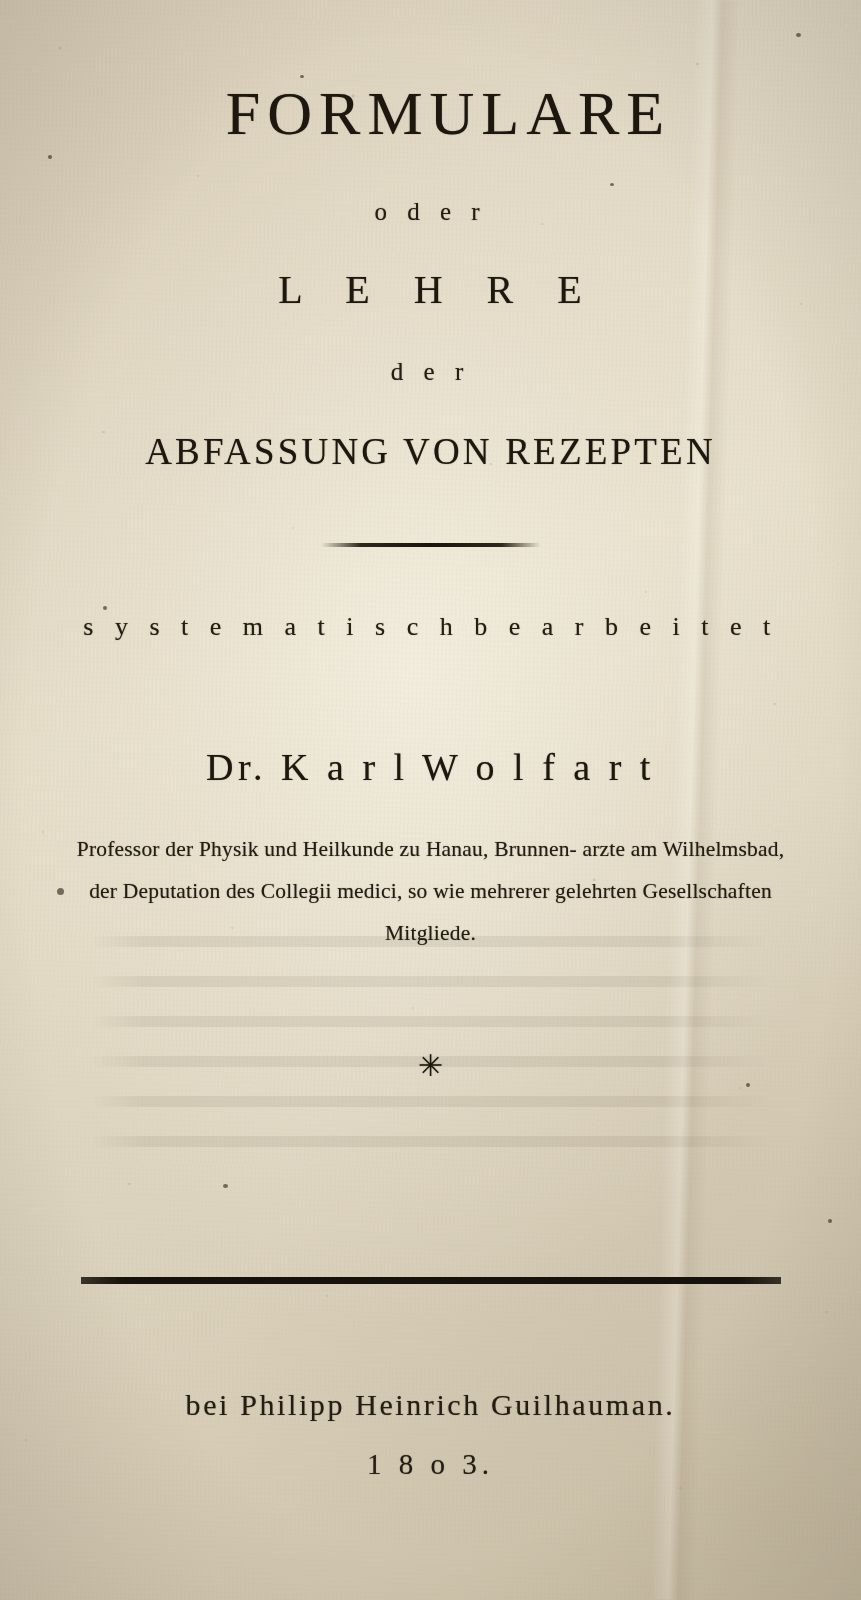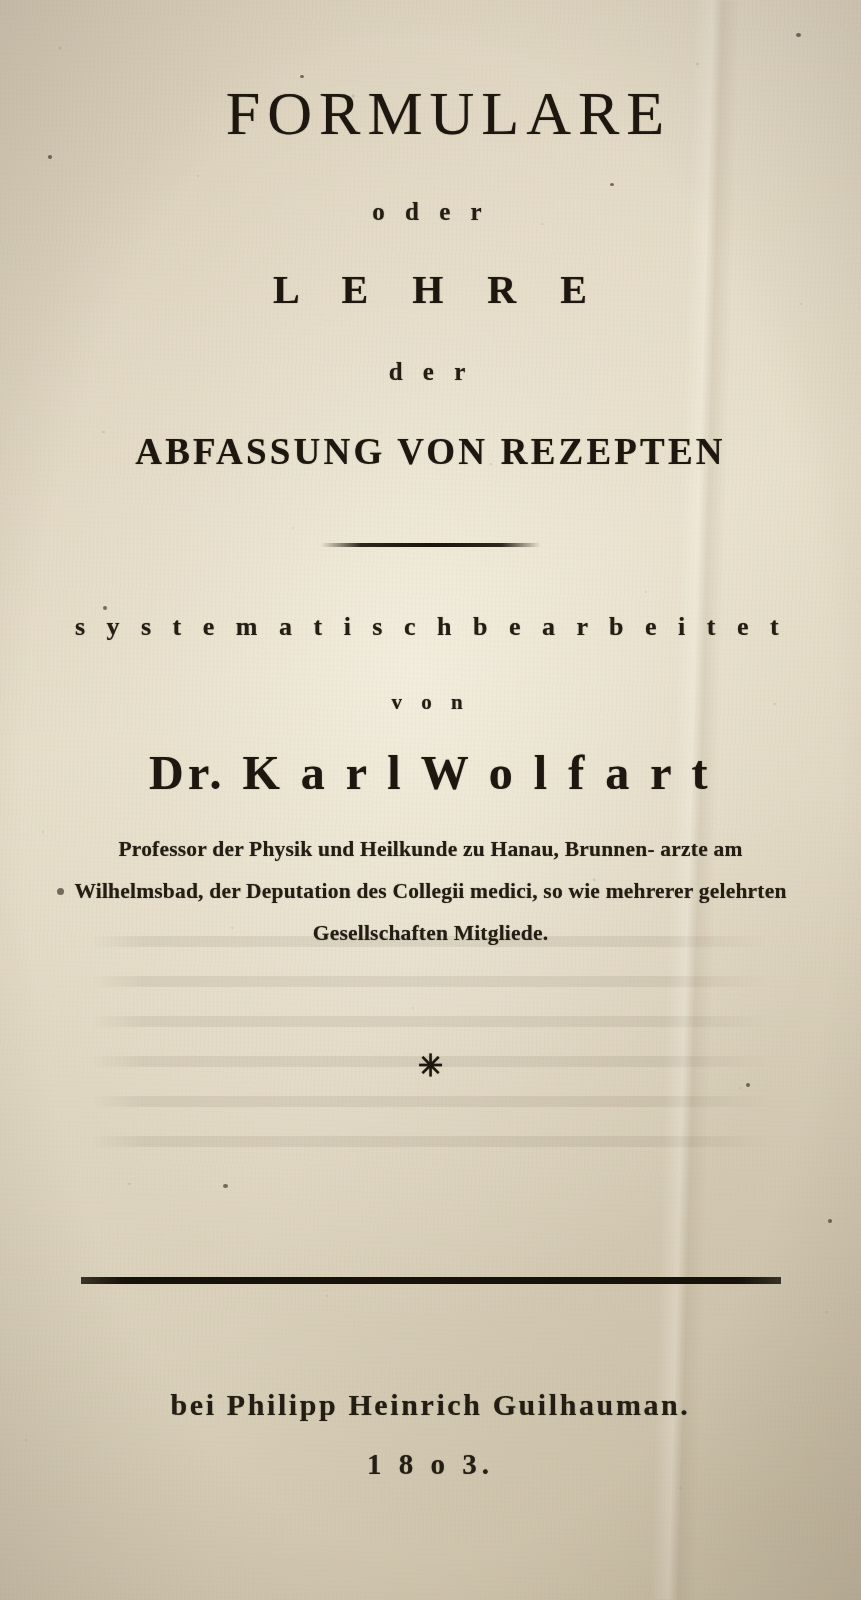--- a/index.html
+++ b/index.html
@@ -121,21 +121,20 @@
     color: #241d14;
     text-align: center;
   }
 
   .line {
     position: absolute;
     left: 0;
     right: 0;
     white-space: nowrap;
     text-shadow: 0 0 1.1px rgba(40,32,20,0.55);
-    font-weight: bold;
   }
 
   .title-main {
     top: 78px;
     font-size: 62px;
     letter-spacing: 7px;
     font-weight: 400;
     color: #1d1710;
     margin-left: 36px;
   }
@@ -185,21 +184,21 @@
   }
 
   .von {
     top: 690px;
     font-size: 21px;
     letter-spacing: 7px;
   }
 
   .author {
     top: 745px;
-    font-size: 48px;
+    font-size: 38px;
     letter-spacing: 4.5px;
     color: #1d1710;
   }
 
   .credentials {
     top: 828px;
     font-size: 21.5px;
     line-height: 42px;
     letter-spacing: 0.2px;
     white-space: normal;
@@ -262,21 +261,20 @@
   <div class="content">
     <div class="line title-main">FORMULARE</div>
     <div class="line oder">o d e r</div>
     <div class="line lehre">L E H R E</div>
     <div class="line abfassung">ABFASSUNG VON REZEPTEN</div>
     <div class="line der">d e r</div>
 
     <div class="rule-short"></div>
 
     <div class="line systematisch">s y s t e m a t i s c h   b e a r b e i t e t</div>
-    <div class="line von">v o n</div>
     <div class="line author">Dr.  K a r l  W o l f a r t</div>
     <div class="line credentials">Professor der Physik und Heilkunde zu Hanau, Brunnen- arzte am Wilhelmsbad, der Deputation des Collegii medici, so wie mehrerer gelehrten Gesellschaften Mitgliede.</div>
 
     <div class="line asterisk">✳</div>
 
     <div class="rule-long"></div>
 
     <div class="line publisher">bei Philipp Heinrich Guilhauman.</div>
     <div class="line year">1 8 o 3.</div>
   </div>

